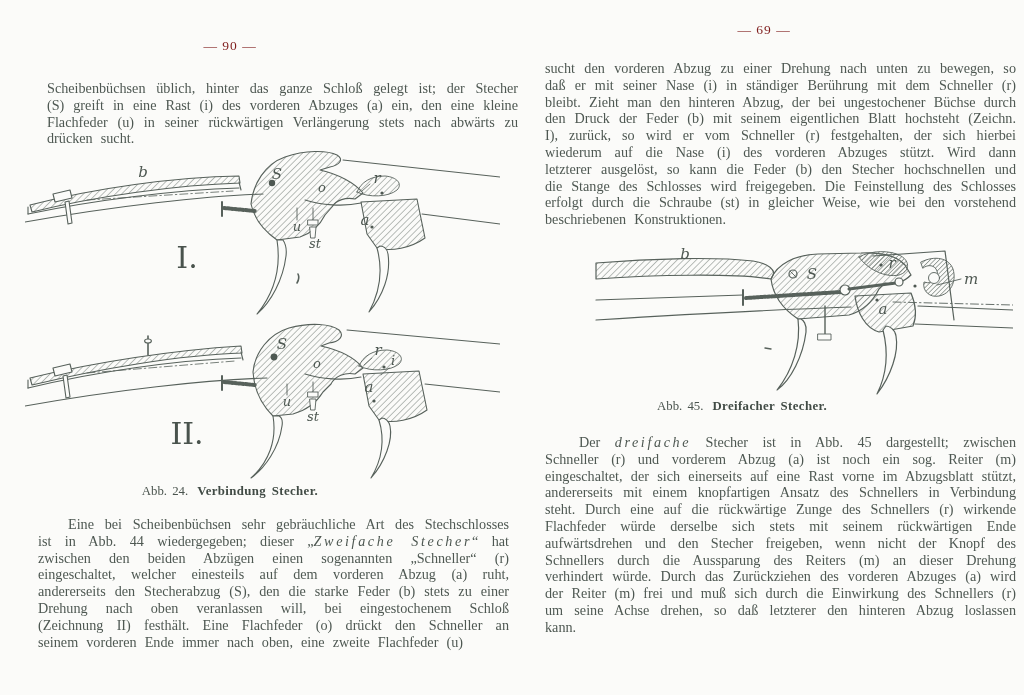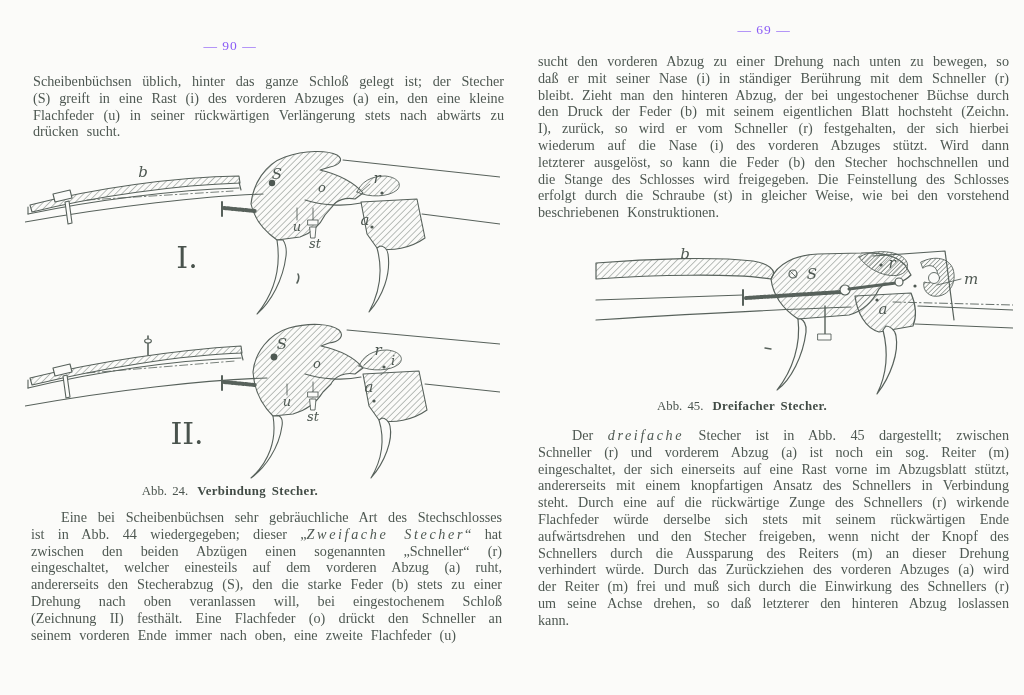--- a/index.html
+++ b/index.html
@@ -6,29 +6,29 @@
   body{
     width:1024px;height:695px;
     background:#fbfbf9;
     font-family:"Liberation Serif","DejaVu Serif",serif;
     color:#4e5852;
     overflow:hidden;
   }
   .scan{position:relative;width:1024px;height:695px;}
   .pagenum{
     position:absolute;text-align:center;width:400px;
-    font-size:13.5px;letter-spacing:1px;color:#8b5cf6;
+    font-size:13.5px;letter-spacing:1px;color:#7f1d1d;
   }
   p.body{
-    position:absolute;margin:1px;width:471px;
+    position:absolute;margin:8px;width:471px;
     font-size:14.2px;line-height:16.8px;
     text-align:justify;word-spacing:4.5px;
     color:#4e5852;
   }
-  .p68-top{left:32px;top:72px;width:470px;line-height:20.5px;font-size:14.4px;}
+  .p68-top{left:39px;top:72px;width:470px;line-height:20.5px;font-size:14.4px;}
   .p68-bottom{left:30px;top:508px;width:470px;text-indent:30px;}
   .p69-top{left:537px;top:52px;}
   .p69-bottom{left:537px;top:426px;line-height:16.4px;text-indent:34px;}
   .gesperrt{letter-spacing:2.6px;font-style:italic;}
   .caption{
     position:absolute;text-align:center;font-size:12.8px;color:#4a544e;
     word-spacing:2px;
   }
   .caption b{margin-left:9px;color:#414b45;letter-spacing:.4px;}
   .cap44{left:30px;top:484px;width:400px;}

